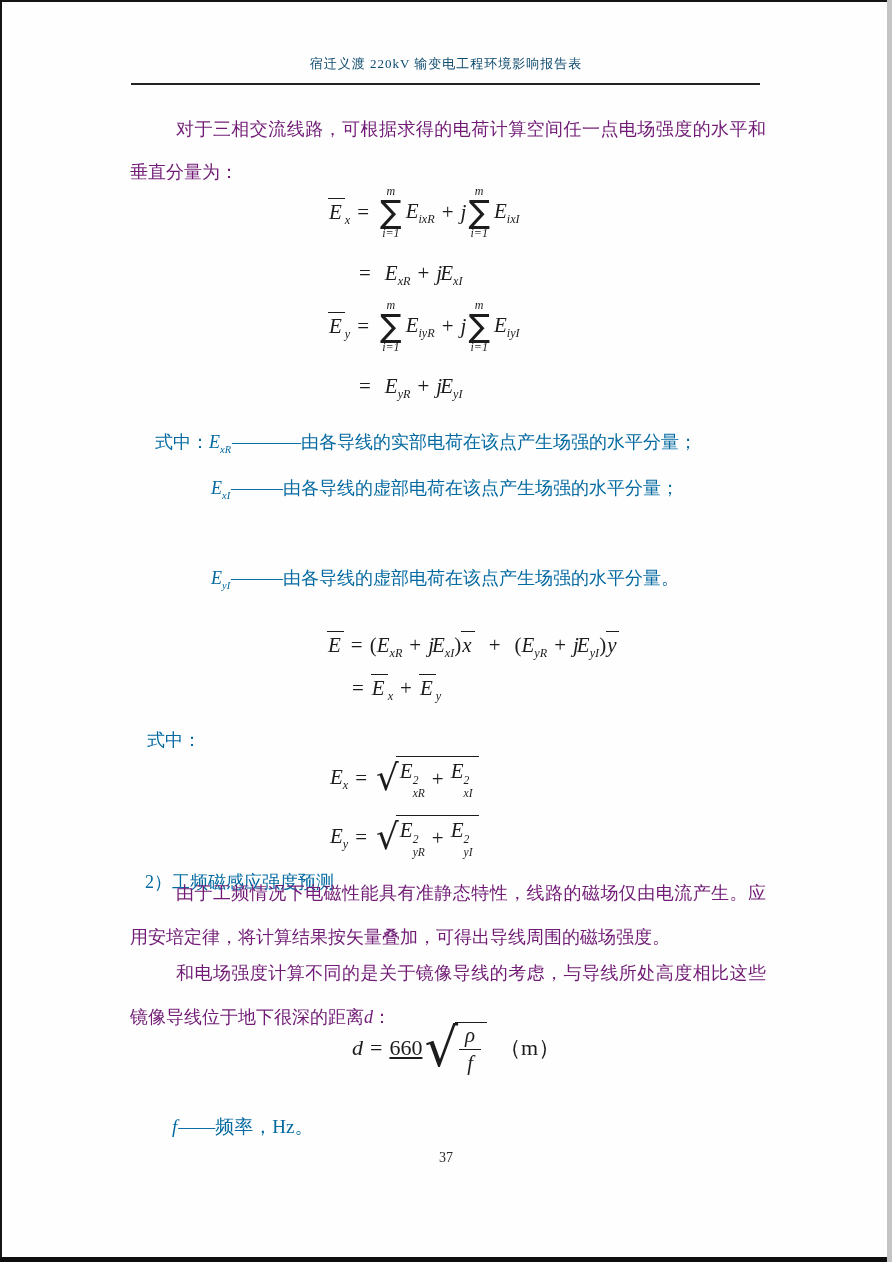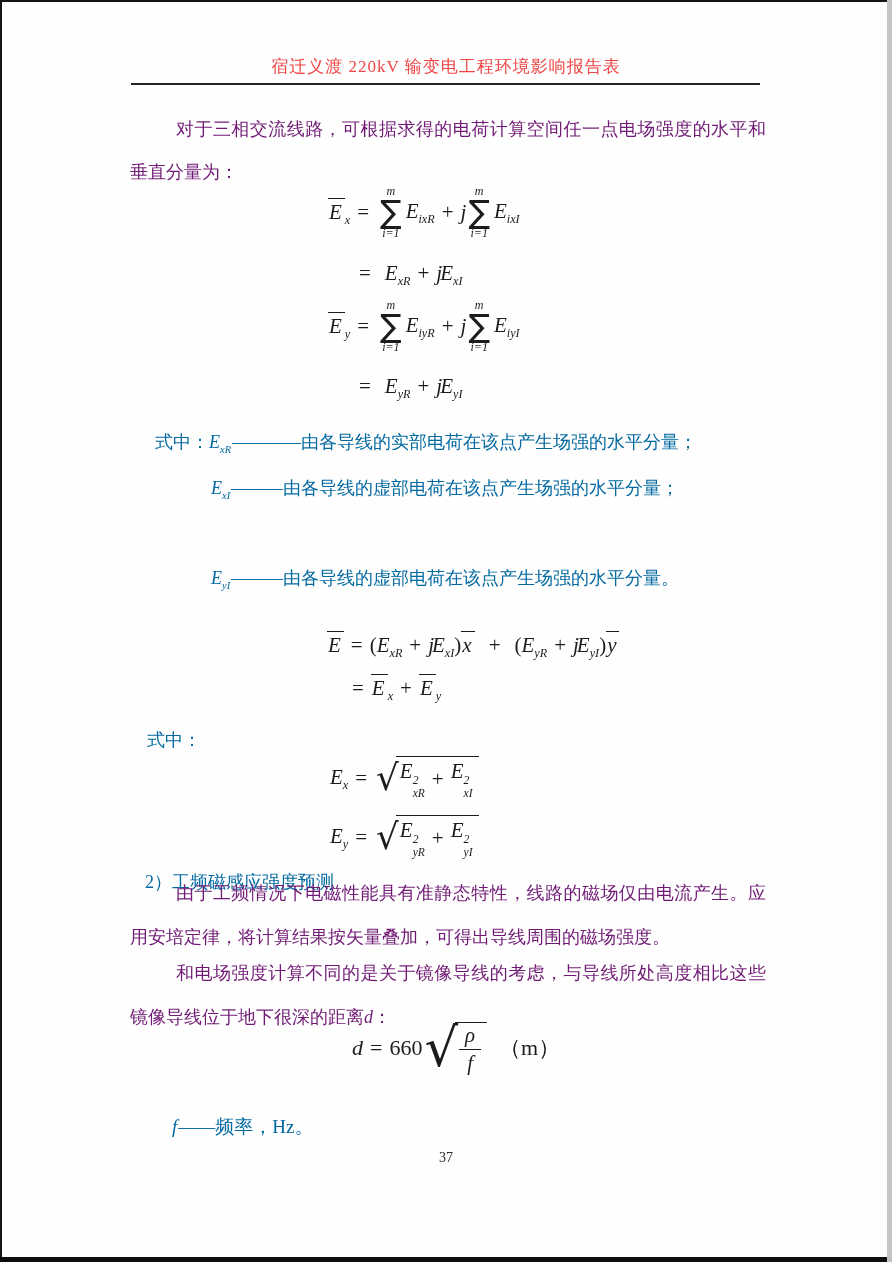--- a/index.html
+++ b/index.html
@@ -4,40 +4,40 @@
 <style>
   html,body{margin:0;padding:0;background:#e8e8e8;}
   .page{position:relative;width:892px;height:1262px;margin:0 auto;background:#fefefe;overflow:hidden;
         font-family:"Liberation Serif","DejaVu Sans",serif;color:#1c1c1c;}
   .edge{position:absolute;}
   .edge-top{left:0;top:0;width:892px;height:2px;background:#151515;}
   .edge-left{left:0;top:0;width:2px;height:1262px;background:#151515;}
   .edge-bottom{left:0;top:1257px;width:892px;height:5px;background:#0e0e0e;}
   .edge-right{left:887px;top:0;width:5px;height:1262px;background:#c4c4c4;}
 
-  .hdr-title{position:absolute;left:0;top:55px;width:892px;text-align:center;font-size:17px;color:#ef4444;letter-spacing:1px;}
+  .hdr-title{position:absolute;left:0;top:55px;width:892px;text-align:center;font-size:13px;color:#0c4a6e;letter-spacing:1px;}
   .hdr-rule{position:absolute;left:131px;top:83px;width:629px;height:2px;background:#232323;}
 
   .para{position:absolute;font-size:18px;line-height:43px;text-align:justify;color:#701a75;}
   .line{position:absolute;font-size:18px;line-height:25px;white-space:nowrap;color:#0369a1;}
   .it{font-style:italic;font-family:"Liberation Serif",serif;}
   .dash{letter-spacing:-1px;margin:0 1px;}
   sub.msub{font-size:0.58em;font-style:italic;line-height:1;}
 
   
   .frow{position:absolute;display:flex;align-items:center;font-family:"Liberation Serif",serif;
         font-style:italic;font-size:21px;color:#1c1c1c;white-space:nowrap;}
   .frow.base{align-items:baseline;}
   .mvar{display:inline-block;}
   .mvar.tight{margin-right:-2px;}
   .mbase{display:inline-block;line-height:1.05;}
   .mbase.bar{border-top:1.6px solid #1c1c1c;padding:2px 3px 0 1px;}
   .mop{font-style:normal;margin:0 7px;}
   .mop.wide{margin:0 14px;}
-  .mnum{font-style:normal;}
+  .mnum{font-style:normal;text-decoration:underline;}
   .mtxt{font-style:normal;}
   .mtxt.trail{margin-left:12px;}
   .mscr{display:inline-flex;flex-direction:column;font-size:0.55em;line-height:1.15;
         vertical-align:-0.5em;font-style:italic;}
   .msum{display:inline-flex;flex-direction:column;align-items:center;margin:0 4px;font-style:italic;}
   .msum .stop,.msum .sbot{font-size:12px;line-height:1.1;}
   .msum .sig{font-size:32px;line-height:0.9;font-style:normal;font-family:"DejaVu Sans",sans-serif;}
   .msqrt{display:inline-flex;align-items:center;margin-left:2px;}
   .msqrt .rad{font-style:normal;font-family:"DejaVu Sans",sans-serif;font-size:1.7em;line-height:1;margin-right:-3px;}
   .msqrt.tall .rad{font-size:2.4em;}

